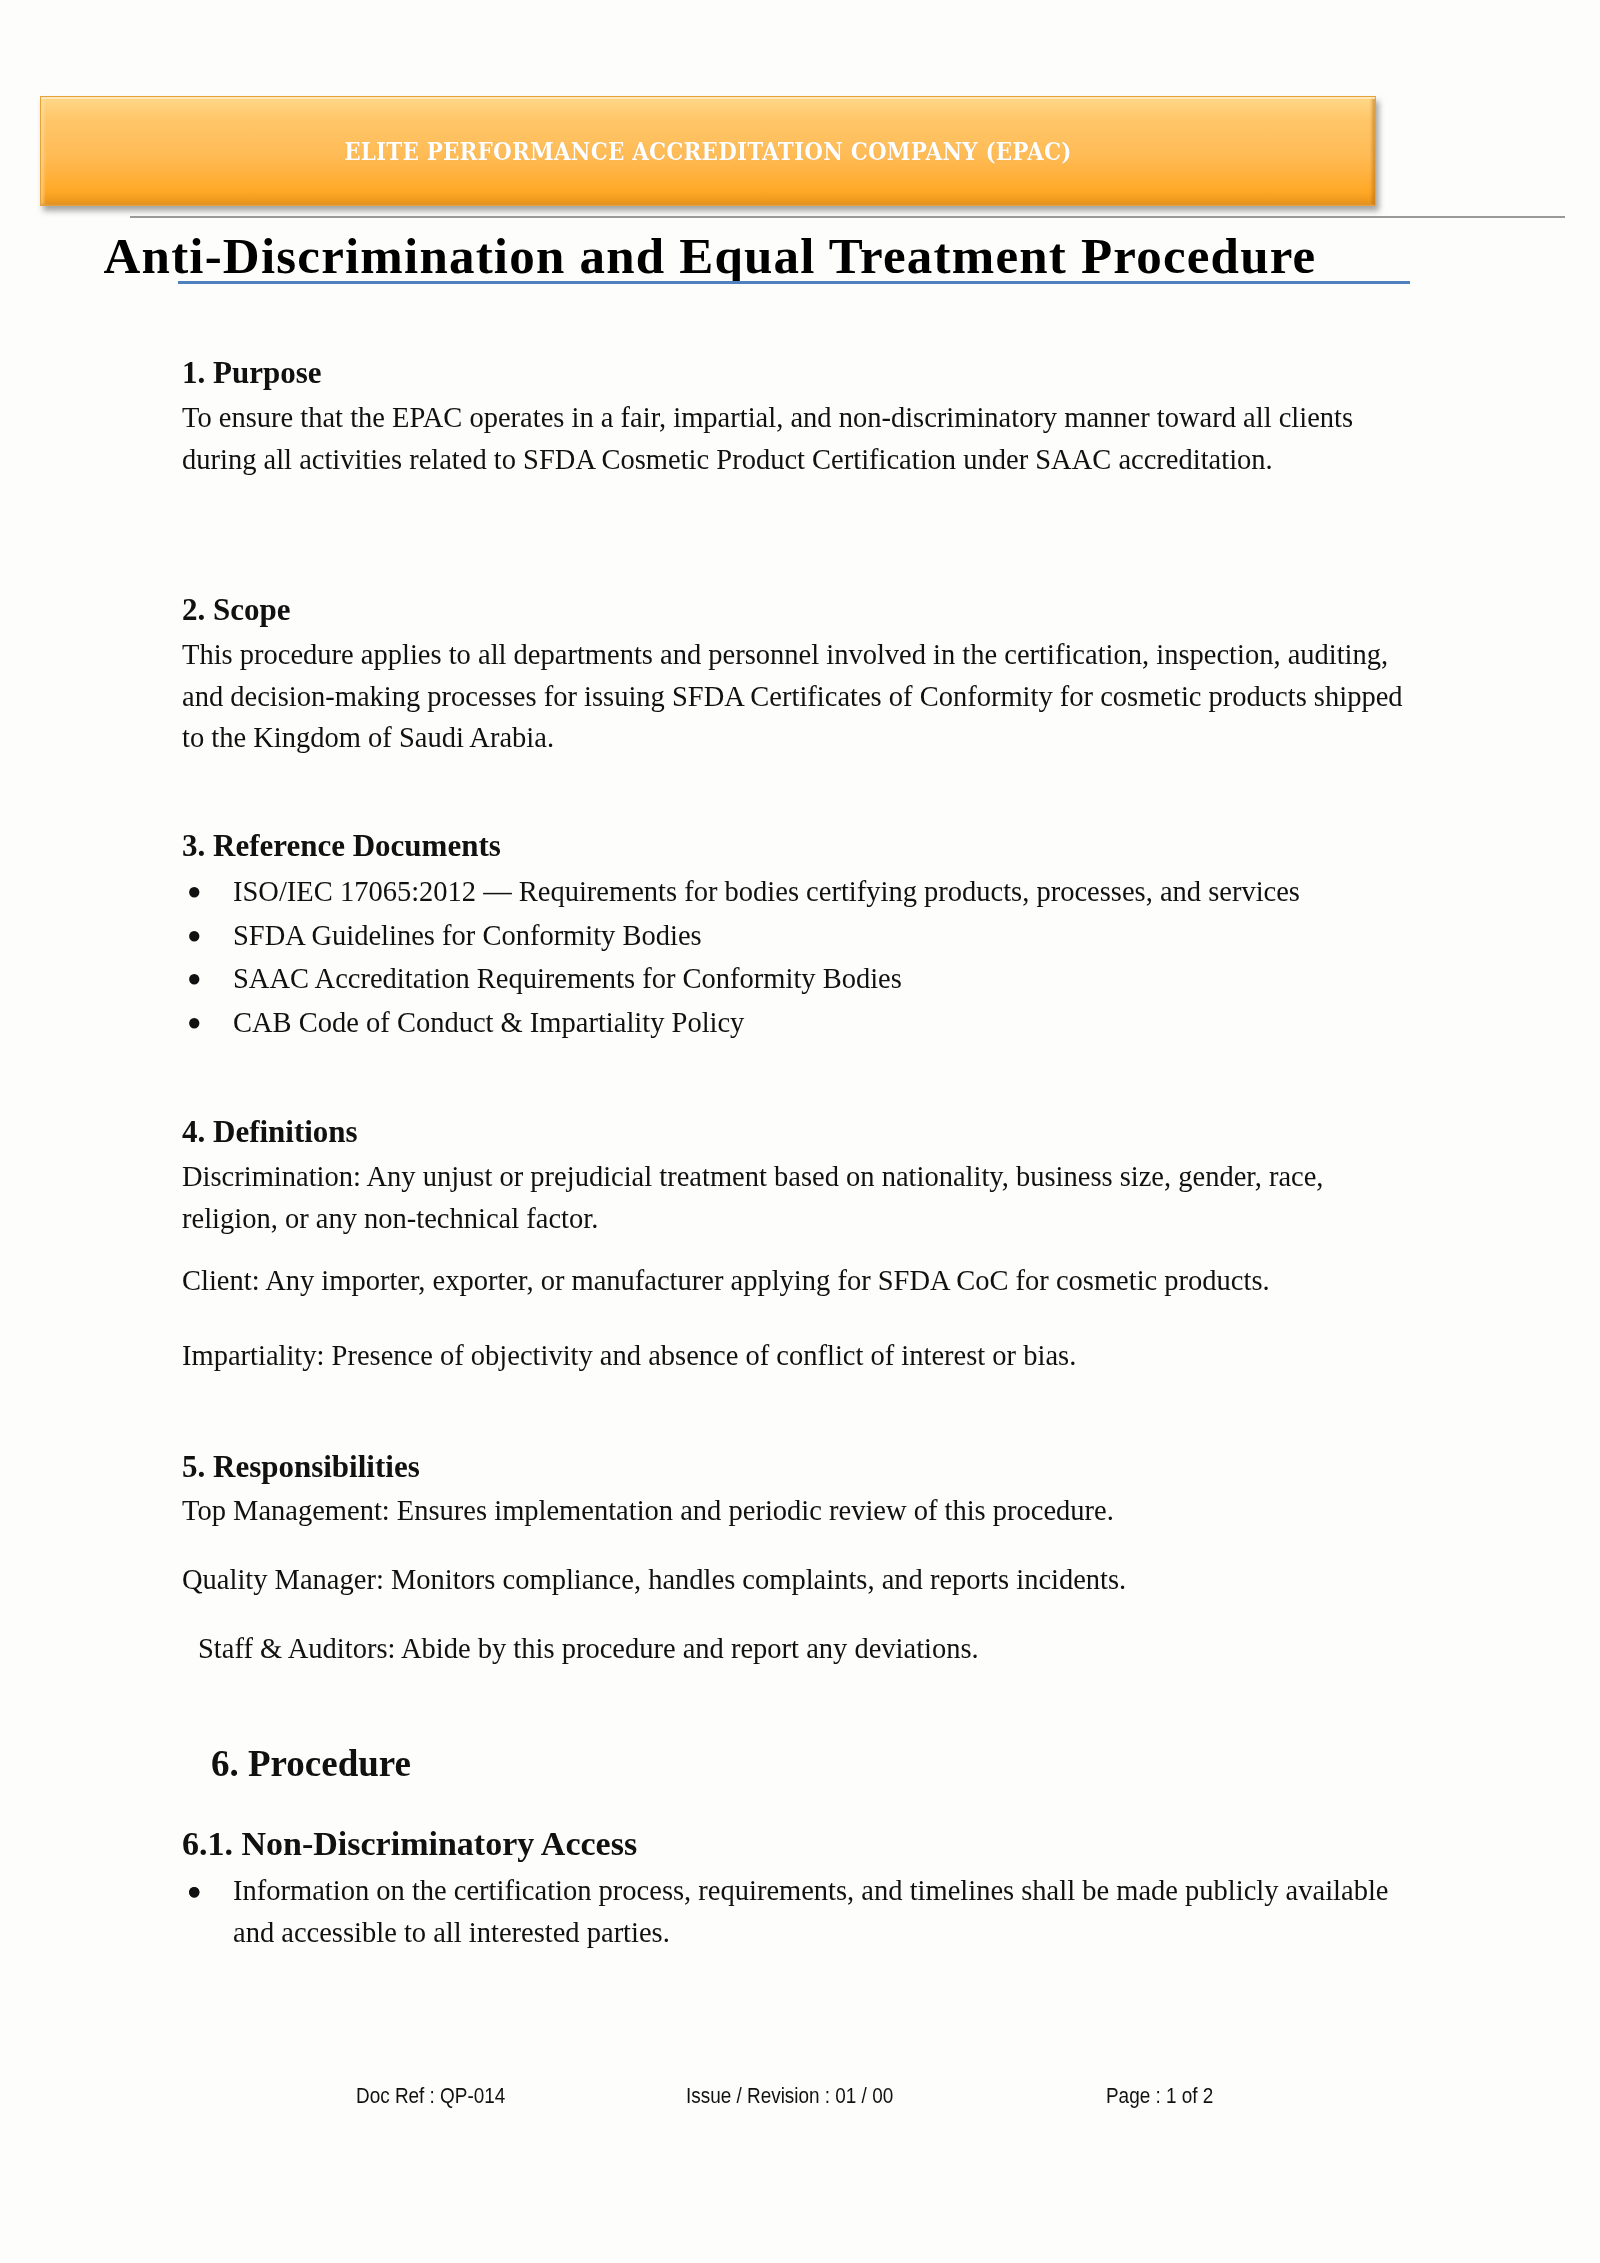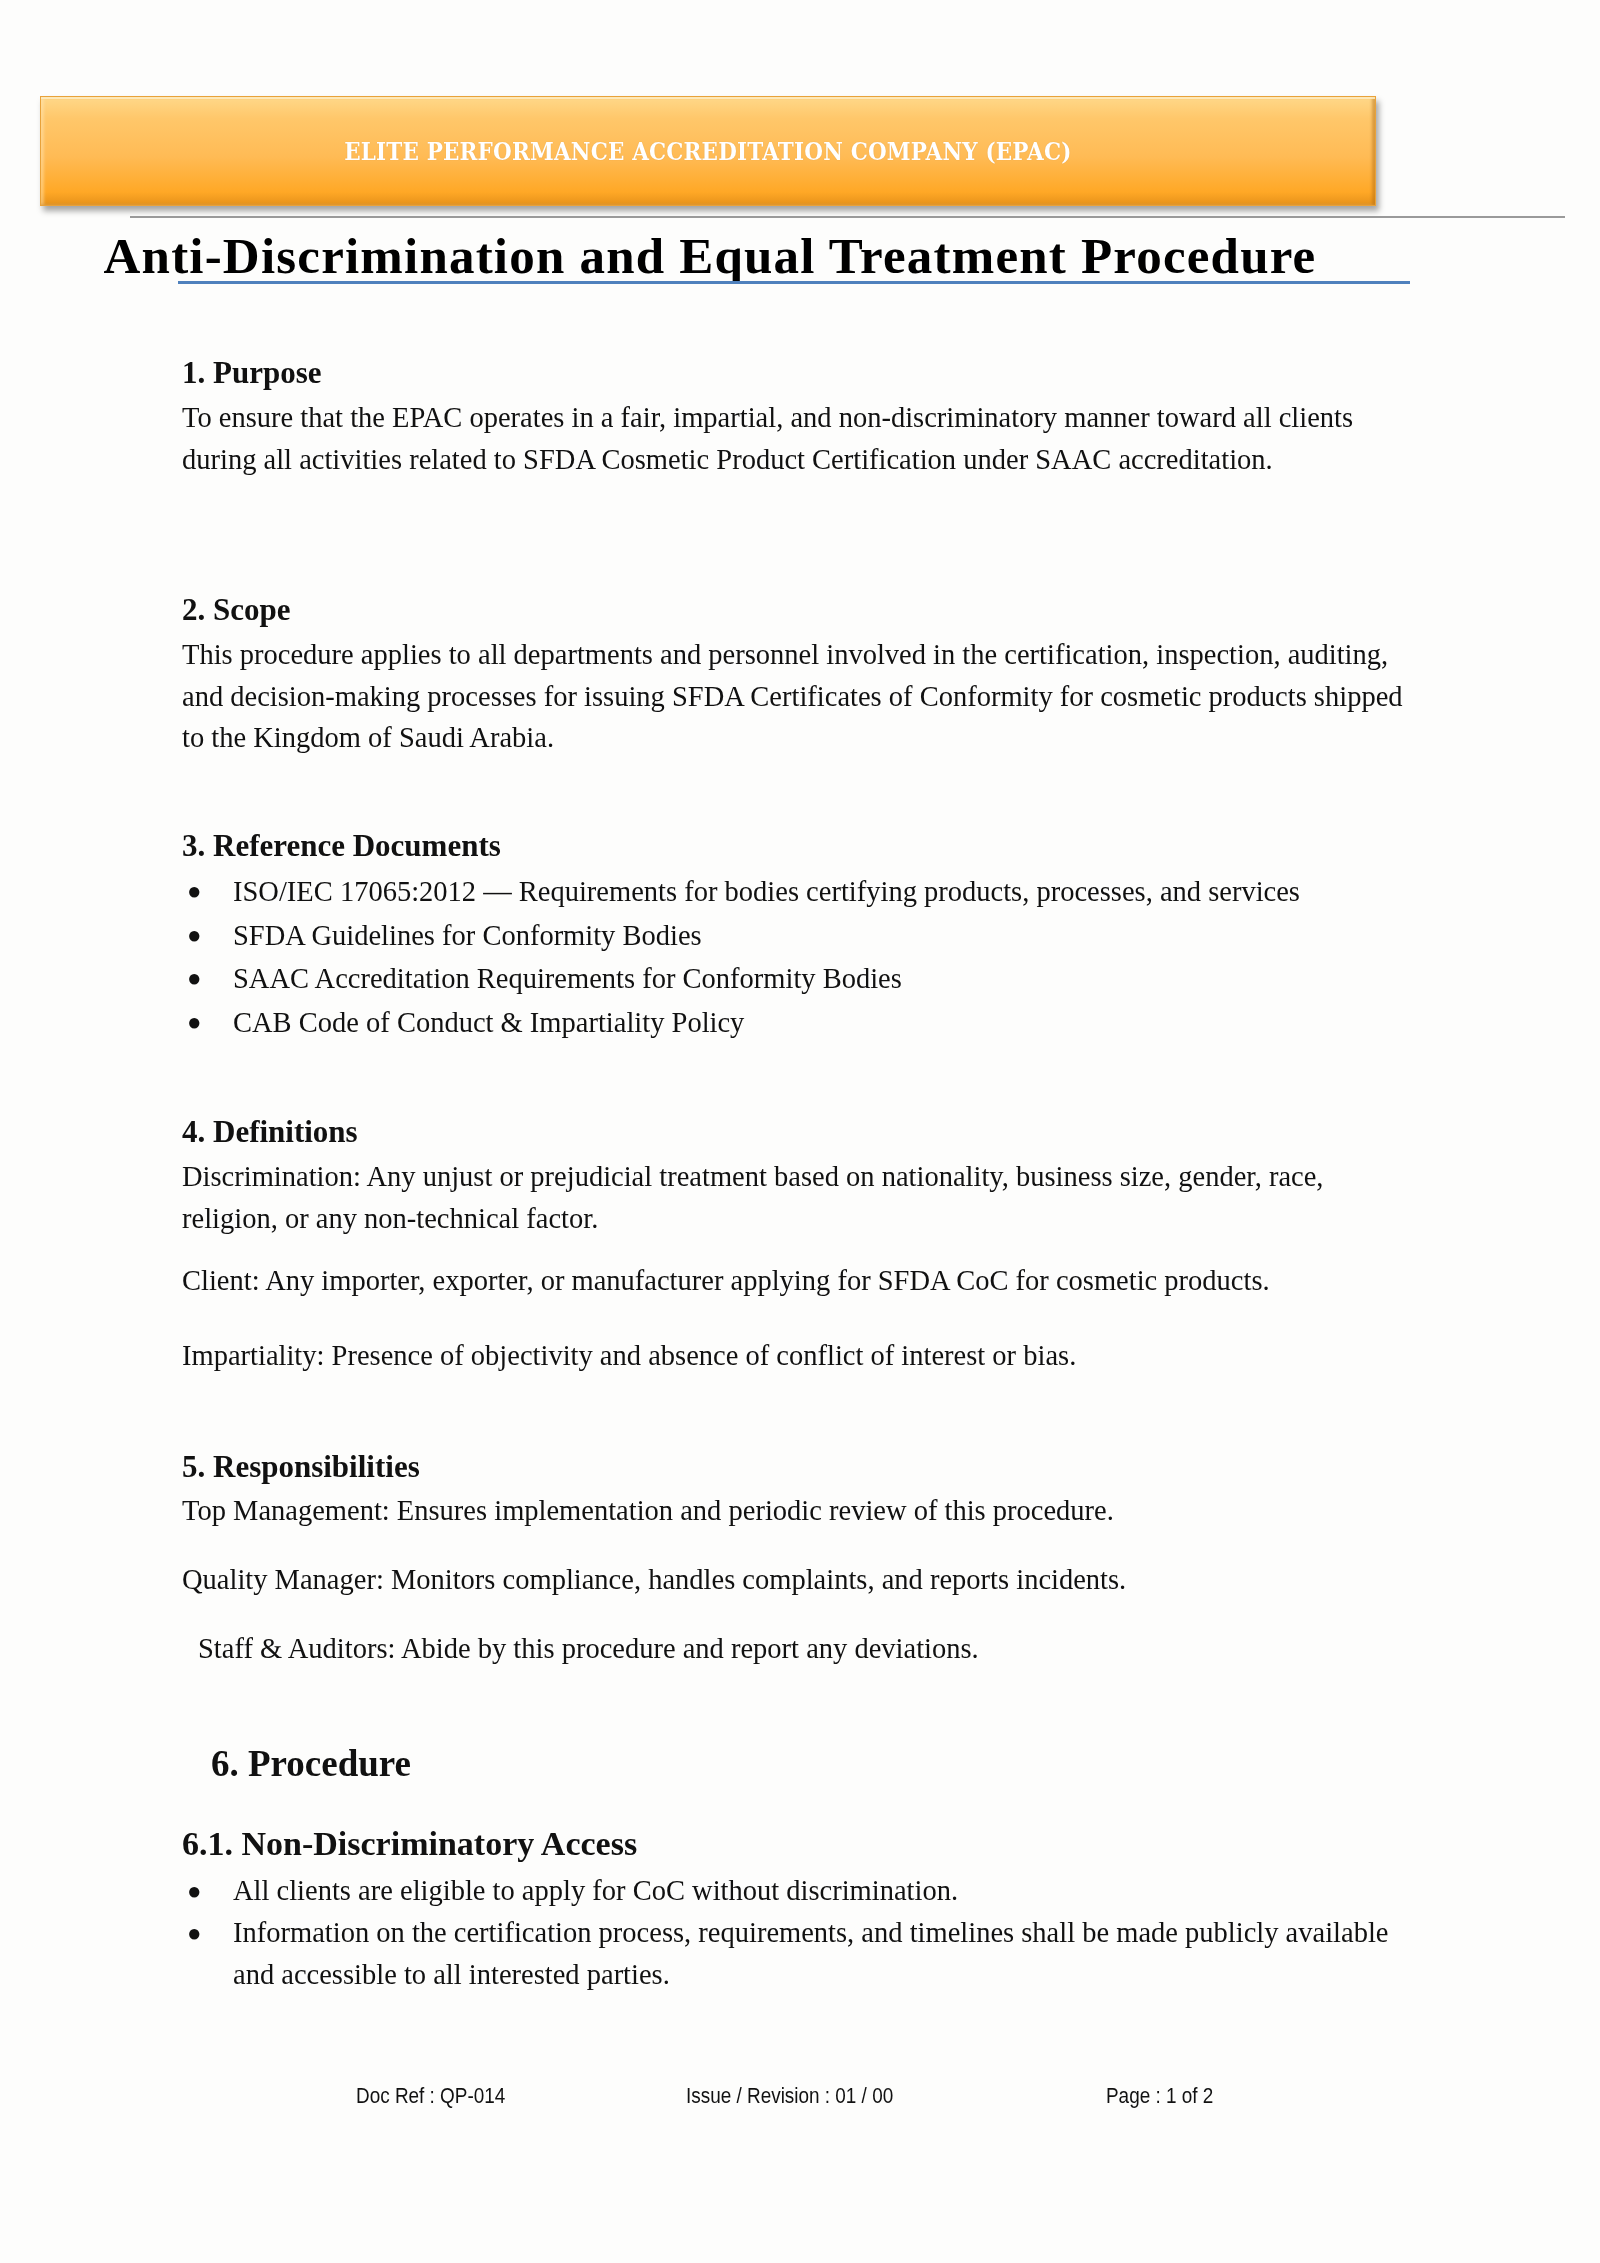--- a/index.html
+++ b/index.html
@@ -166,20 +166,20 @@
   <p class="para" style="top:1335px;">Impartiality: Presence of objectivity and absence of conflict of interest or bias.</p>
 
   <h2 class="h2" style="top:1449px;">5. Responsibilities</h2>
   <p class="para" style="top:1490px;">Top Management: Ensures implementation and periodic review of this procedure.</p>
   <p class="para" style="top:1559px;">Quality Manager: Monitors compliance, handles complaints, and reports incidents.</p>
   <p class="para" style="top:1628px;margin-left:16px;">Staff &amp; Auditors: Abide by this procedure and report any deviations.</p>
 
   <h2 class="h2 h-large" style="top:1743px;">6. Procedure</h2>
   <h3 class="h2 h-mid" style="top:1824px;">6.1. Non-Discriminatory Access</h3>
   <ul class="bullets tight" style="top:1870px;">
-    <li><span class="bullet-dot">●</span><span>All clients are eligible to apply for CoC without discrimination.</span></li>
+    <li><span class="bullet-dot">●</span></li>
     <li><span class="bullet-dot">●</span><span>Information on the certification process, requirements, and timelines shall be made publicly available and accessible to all interested parties.</span></li>
   </ul>
 </div>
 
 <div class="footer" style="left:356px;">Doc Ref : QP-014</div>
 <div class="footer" style="left:686px;">Issue / Revision : 01 / 00</div>
 <div class="footer" style="left:1106px;">Page : 1 of 2</div>
 
 </body></html>

